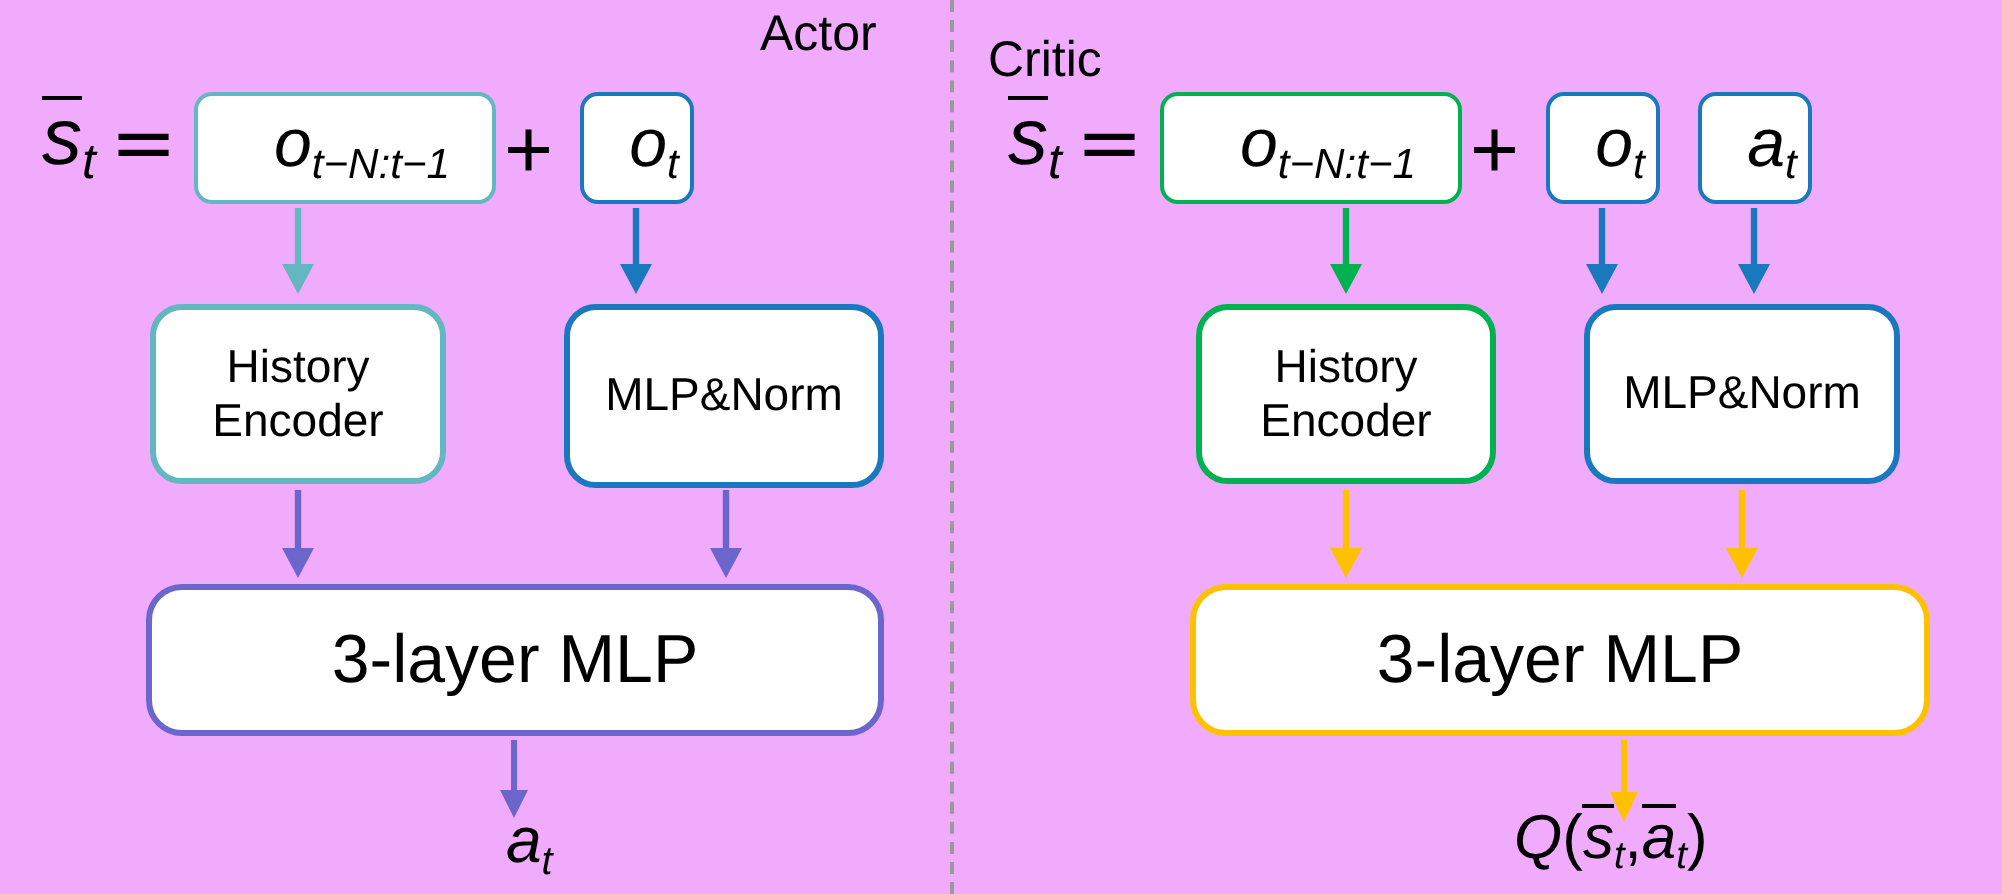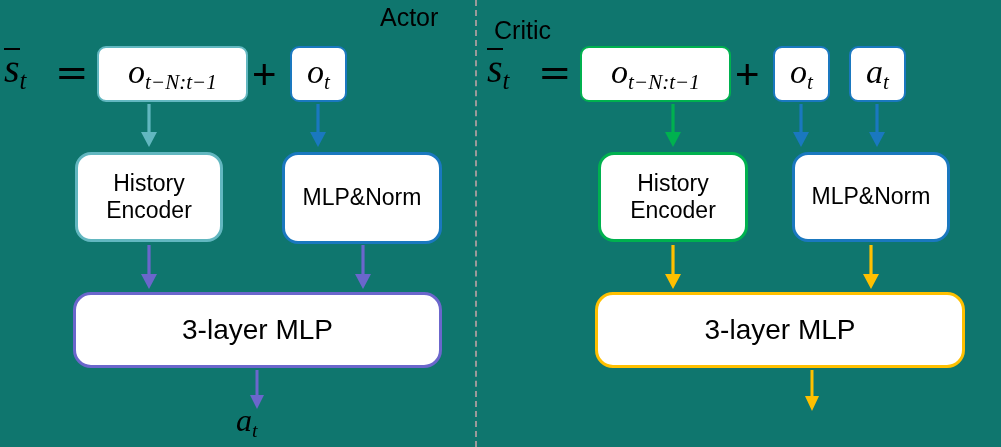--- a/index.html
+++ b/index.html
@@ -5,21 +5,21 @@
   html,body{margin:0;padding:0;background:#ffffff;}
   body{
     font-family:"Liberation Sans", sans-serif;
     color:#000000;
     -webkit-font-smoothing:antialiased;
   }
   #canvas{
     position:relative;
     width:1001px;
     height:447px;
-    background:#0f766e;
+    background:#f0abfc;
     overflow:hidden;
   }
 
   
   .abs{position:absolute;}
 
   .panel-label{
     font-size:25px;
     line-height:1;
     color:#000;
@@ -29,25 +29,26 @@
   .divider{
     position:absolute;
     top:0;
     width:0;
     height:447px;
     border-left:2px dashed #9a9a9a;
   }
 
   
   .math{
-    font-family:Liberation Serif, serif;
+    font-family:Liberation Sans, sans-serif;
     font-style:italic;
     white-space:nowrap;
     line-height:1;
     color:#000;
+    margin-left:17px;
   }
   .math .sub{
     font-size:0.62em;
     vertical-align:-0.28em;
     font-style:italic;
     display:inline-block;
   }
   .math .upr{font-style:normal;}
   .ovl{
     display:inline-block;
@@ -85,21 +86,21 @@
     border-radius:16px;
     background:#fff;
     display:flex;
     flex-direction:column;
     align-items:center;
     justify-content:center;
     font-size:23px;
     line-height:1.18;
     color:#000;
   }
-  .module.wide{border-radius:18px;font-size:28px;}
+  .module.wide{border-radius:18px;font-size:34px;}
 
   
   .arrow{position:absolute;}
   .arrow svg{display:block;overflow:visible;}
 </style>
 </head>
 <body>
 
 <div id="canvas">
 
@@ -246,14 +247,17 @@
   <div class="abs module wide" style="left:595px;top:292px;width:370px;height:76px;border:3px solid #ffc000;">
     <div>3-layer MLP</div>
   </div>
 
   <div class="arrow" style="left:802px;top:370px;">
     <svg width="20" height="42" viewBox="0 0 20 42">
       <line x1="10" y1="0" x2="10" y2="29" stroke="#ffc000" stroke-width="3"></line>
       <polygon points="10,41 3,26 17,26" fill="#ffc000"></polygon>
     </svg>
   </div>
+  <div class="abs math" style="left:740px;top:402px;font-size:31px;color:#000;">
+    <span>Q</span><span class="upr">(</span><span class="ovl">s</span><span class="sub">t</span><span class="upr">,</span><span class="ovl">a</span><span class="sub">t</span><span class="upr">)</span>
+  </div>
 
 </div>
 
 </body></html>

